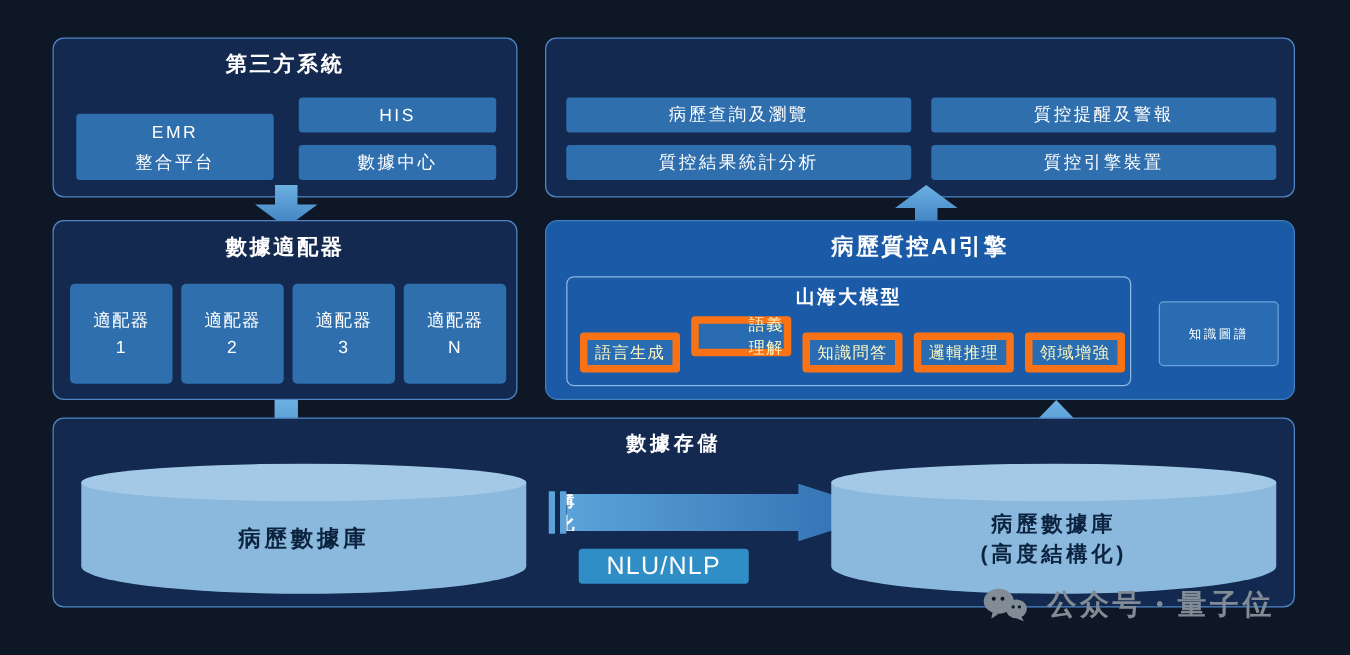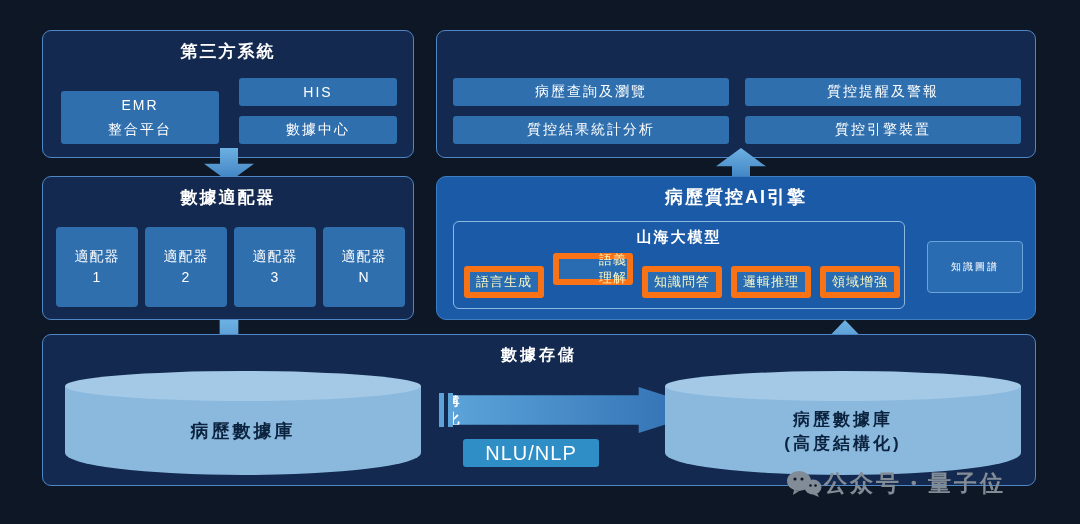--- a/index.html
+++ b/index.html
@@ -163,21 +163,21 @@
     font-weight: bold;
     font-size: 16px;
     letter-spacing: 3px;
   }
   .watermark {
     position: absolute;
     left: 786px;
     top: 468px;
     display: flex;
     align-items: center;
-    gap: 2px;
+    gap: 16px;
     color: #828c96;
     font-size: 23px;
     font-weight: bold;
     letter-spacing: 3px;
   }
 </style>
 </head>
 <body>
 
 <div class="stage">

